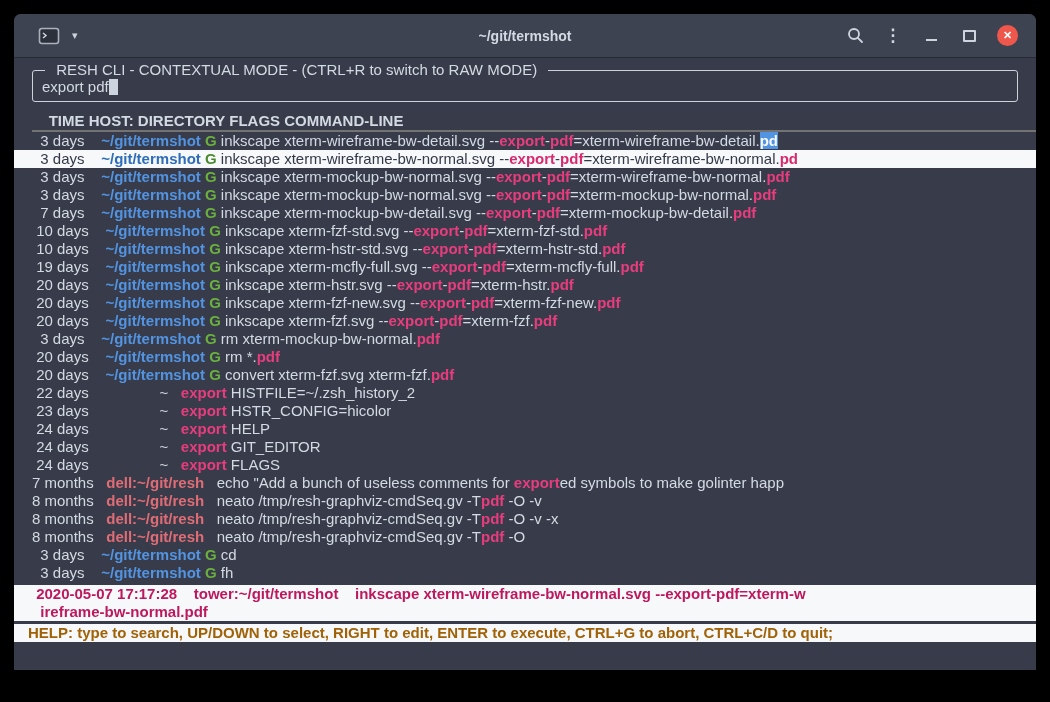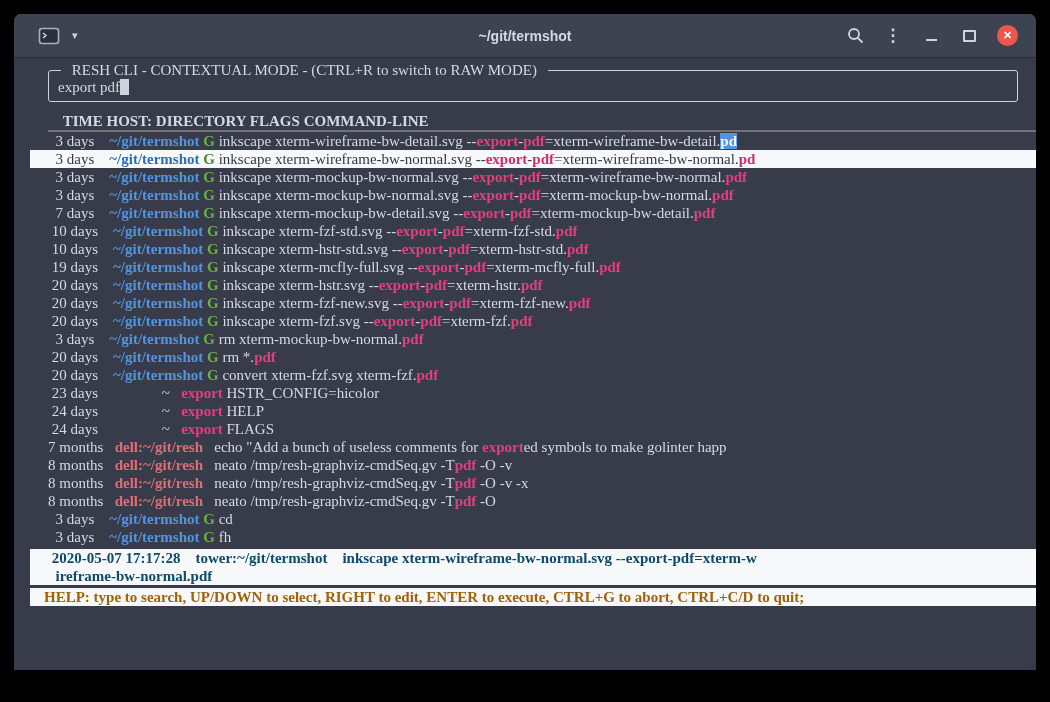--- a/index.html
+++ b/index.html
@@ -31,22 +31,21 @@
   .restore-glyph{width:9px;height:8px;border:2px solid #cfd5df;border-radius:1px;}
   .close-btn{
     width:21px;height:21px;border-radius:50%;background:#ee574c;
     display:flex;align-items:center;justify-content:center;
     color:#fff;font-size:11px;font-weight:bold;cursor:pointer;margin-left:9px;
   }
   
   .term{
     height:612px;background:#383c4a;color:#d3dae3;
     font-size:15px;line-height:18px;overflow:hidden;padding-top:4px;
-    font-family:Liberation Serif, serif;
-    margin-left:16px;
+    font-family:Liberation Sans, sans-serif;
   }
   .line{white-space:pre;height:18px;padding:0 18px;}
   
   .querybox{
     position:relative;margin:8px 18px 10px 18px;
     border:1px solid #cdd2da;border-radius:3px;padding:7px 9px 5px 9px;
   }
   .legend{
     position:absolute;top:-10px;left:12px;background:#383c4a;
     padding:0 7px;font-size:15px;color:#d3dae3;white-space:pre;
@@ -64,21 +63,21 @@
   .host-plain{color:#d3dae3;}
   .flag{color:#6bb13d;font-weight:bold;}
   .m{color:#e83c7d;font-weight:bold;}
   .t{background:#5294e2;color:#f5f7fa;font-weight:bold;}
   .row.selected{background:#f6f8fa;color:#343947;}
   .row.selected .time{color:#343947;}
   .row.selected .host-blue{color:#2e6db8;}
   .row.selected .flag{color:#4a8a2d;}
   .row.selected .m{color:#d92a6e;}
   
-  .detail{background:#f6f8fa;color:#0c4a6e;font-weight:bold;margin-top:3px;}
+  .detail{background:#f6f8fa;color:#be185d;font-weight:bold;margin-top:3px;}
   .helpbar{
     background:#f6f8fa;color:#a16207;font-weight:bold;margin-top:3px;
     white-space:pre;height:18px;padding:0 14px;
   }
 </style>
 </head>
 <body>
 
 <div class="window">
 
@@ -132,22 +131,24 @@
         <div class="line row"><span class="time">  7 days</span><span>    </span><span class="host-blue">~/git/termshot</span><span> </span><span class="flag">G</span><span> </span><span><span>inkscape xterm-mockup-bw-detail.svg --</span><span class="m">export</span><span>-</span><span class="m">pdf</span><span>=xterm-mockup-bw-detail.</span><span class="m">pdf</span></span></div>
         <div class="line row"><span class="time"> 10 days</span><span>    </span><span class="host-blue">~/git/termshot</span><span> </span><span class="flag">G</span><span> </span><span><span>inkscape xterm-fzf-std.svg --</span><span class="m">export</span><span>-</span><span class="m">pdf</span><span>=xterm-fzf-std.</span><span class="m">pdf</span></span></div>
         <div class="line row"><span class="time"> 10 days</span><span>    </span><span class="host-blue">~/git/termshot</span><span> </span><span class="flag">G</span><span> </span><span><span>inkscape xterm-hstr-std.svg --</span><span class="m">export</span><span>-</span><span class="m">pdf</span><span>=xterm-hstr-std.</span><span class="m">pdf</span></span></div>
         <div class="line row"><span class="time"> 19 days</span><span>    </span><span class="host-blue">~/git/termshot</span><span> </span><span class="flag">G</span><span> </span><span><span>inkscape xterm-mcfly-full.svg --</span><span class="m">export</span><span>-</span><span class="m">pdf</span><span>=xterm-mcfly-full.</span><span class="m">pdf</span></span></div>
         <div class="line row"><span class="time"> 20 days</span><span>    </span><span class="host-blue">~/git/termshot</span><span> </span><span class="flag">G</span><span> </span><span><span>inkscape xterm-hstr.svg --</span><span class="m">export</span><span>-</span><span class="m">pdf</span><span>=xterm-hstr.</span><span class="m">pdf</span></span></div>
         <div class="line row"><span class="time"> 20 days</span><span>    </span><span class="host-blue">~/git/termshot</span><span> </span><span class="flag">G</span><span> </span><span><span>inkscape xterm-fzf-new.svg --</span><span class="m">export</span><span>-</span><span class="m">pdf</span><span>=xterm-fzf-new.</span><span class="m">pdf</span></span></div>
         <div class="line row"><span class="time"> 20 days</span><span>    </span><span class="host-blue">~/git/termshot</span><span> </span><span class="flag">G</span><span> </span><span><span>inkscape xterm-fzf.svg --</span><span class="m">export</span><span>-</span><span class="m">pdf</span><span>=xterm-fzf.</span><span class="m">pdf</span></span></div>
         <div class="line row"><span class="time">  3 days</span><span>    </span><span class="host-blue">~/git/termshot</span><span> </span><span class="flag">G</span><span> </span><span><span>rm xterm-mockup-bw-normal.</span><span class="m">pdf</span></span></div>
         <div class="line row"><span class="time"> 20 days</span><span>    </span><span class="host-blue">~/git/termshot</span><span> </span><span class="flag">G</span><span> </span><span><span>rm *.</span><span class="m">pdf</span></span></div>
         <div class="line row"><span class="time"> 20 days</span><span>    </span><span class="host-blue">~/git/termshot</span><span> </span><span class="flag">G</span><span> </span><span><span>convert xterm-fzf.svg xterm-fzf.</span><span class="m">pdf</span></span></div>
+        <div class="line row"><span class="time"> 22 days</span><span>                 </span><span class="host-plain">~</span><span> </span><span class="flag"> </span><span> </span><span><span class="m">export</span><span> HISTFILE=~/.zsh_history_2</span></span></div>
         <div class="line row"><span class="time"> 23 days</span><span>                 </span><span class="host-plain">~</span><span> </span><span class="flag"> </span><span> </span><span><span class="m">export</span><span> HSTR_CONFIG=hicolor</span></span></div>
         <div class="line row"><span class="time"> 24 days</span><span>                 </span><span class="host-plain">~</span><span> </span><span class="flag"> </span><span> </span><span><span class="m">export</span><span> HELP</span></span></div>
+        <div class="line row"><span class="time"> 24 days</span><span>                 </span><span class="host-plain">~</span><span> </span><span class="flag"> </span><span> </span><span><span class="m">export</span><span> GIT_EDITOR</span></span></div>
         <div class="line row"><span class="time"> 24 days</span><span>                 </span><span class="host-plain">~</span><span> </span><span class="flag"> </span><span> </span><span><span class="m">export</span><span> FLAGS</span></span></div>
         <div class="line row"><span class="time">7 months</span><span>   </span><span class="host-red">dell:~/git/resh</span><span> </span><span class="flag"> </span><span> </span><span><span>echo "Add a bunch of useless comments for </span><span class="m">export</span><span>ed symbols to make golinter happ</span></span></div>
         <div class="line row"><span class="time">8 months</span><span>   </span><span class="host-red">dell:~/git/resh</span><span> </span><span class="flag"> </span><span> </span><span><span>neato /tmp/resh-graphviz-cmdSeq.gv -T</span><span class="m">pdf</span><span> -O -v</span></span></div>
         <div class="line row"><span class="time">8 months</span><span>   </span><span class="host-red">dell:~/git/resh</span><span> </span><span class="flag"> </span><span> </span><span><span>neato /tmp/resh-graphviz-cmdSeq.gv -T</span><span class="m">pdf</span><span> -O -v -x</span></span></div>
         <div class="line row"><span class="time">8 months</span><span>   </span><span class="host-red">dell:~/git/resh</span><span> </span><span class="flag"> </span><span> </span><span><span>neato /tmp/resh-graphviz-cmdSeq.gv -T</span><span class="m">pdf</span><span> -O</span></span></div>
         <div class="line row"><span class="time">  3 days</span><span>    </span><span class="host-blue">~/git/termshot</span><span> </span><span class="flag">G</span><span> </span><span><span>cd</span></span></div>
         <div class="line row"><span class="time">  3 days</span><span>    </span><span class="host-blue">~/git/termshot</span><span> </span><span class="flag">G</span><span> </span><span><span>fh</span></span></div>
       </div>
 
     <div class="detail">

